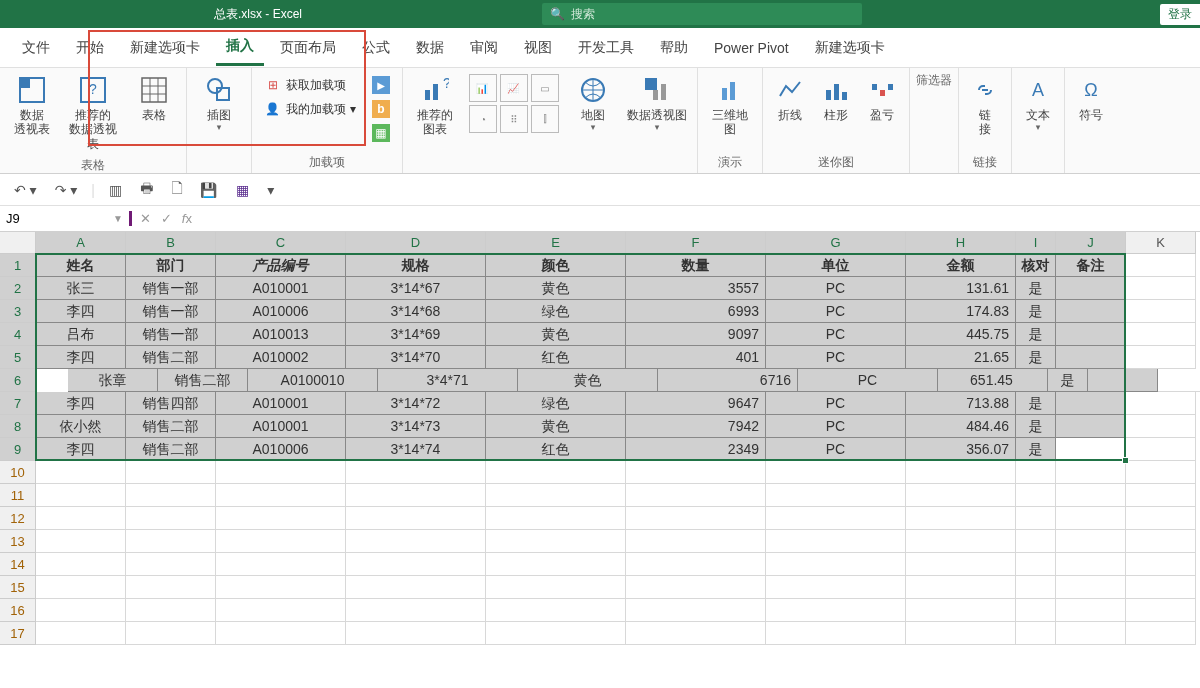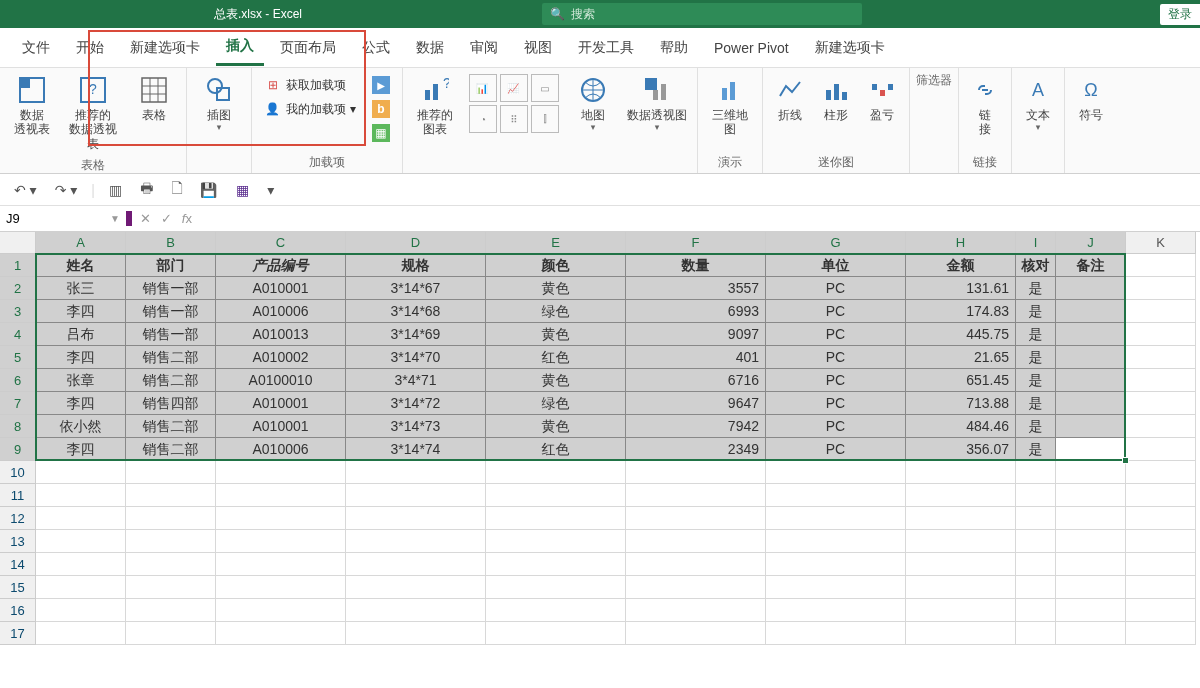--- a/index.html
+++ b/index.html
@@ -28,31 +28,31 @@
 .small-btn { display: flex; align-items: center; gap: 4px; padding: 2px 4px; cursor: pointer; font-size: 12px; white-space: nowrap; }
 .small-ico { width: 18px; height: 18px; display: inline-flex; align-items: center; justify-content: center; }
 .chart-mini { display: grid; grid-template-columns: repeat(3, 28px); grid-template-rows: repeat(2, 28px); gap: 3px; padding: 4px; }
 .chart-mini div { border: 1px solid #bbb; display: flex; align-items: center; justify-content: center; font-size: 10px; color: #888; cursor: pointer; }
 .launcher { font-size: 10px; color: #888; text-align: right; padding-right: 4px; }
 
 .qat { height: 32px; background: #fff; display: flex; align-items: center; padding: 0 10px; gap: 10px; border-bottom: 1px solid #e0e0e0; color: #555; font-size: 14px; }
 .qat .qbtn { cursor: pointer; padding: 2px 4px; }
 
 .namebox-row { height: 26px; display: flex; align-items: center; border-bottom: 1px solid #d0d0d0; background: #fff; font-size: 13px; }
-.name-box { width: 132px; border-right: 6px solid #701a75; padding: 0 6px; display: flex; align-items: center; justify-content: space-between; }
+.name-box { width: 132px; border-right: 3px solid #701a75; padding: 0 6px; display: flex; align-items: center; justify-content: space-between; }
 .name-box input { border: none; width: 100px; outline: none; font-size: 13px; }
 .fx-area { display: flex; align-items: center; gap: 10px; padding: 0 8px; color: #999; }
 .fx-area .fx-btn { cursor: pointer; }
 .formula-input { flex: 1; border: none; outline: none; padding: 0 6px; }
 .corner { width: 36px; height: 22px; background: #f0f0f0; border-right: 1px solid #ccc; border-bottom: 1px solid #ccc; }
 .col-headers { display: flex; height: 22px; }
 .col-h { background: #f0f0f0; border-right: 1px solid #ccc; border-bottom: 1px solid #ccc; text-align: center; font-size: 13px; color: #555; line-height: 22px; }
 .rows-area { display: flex; }
 .row-headers { display: flex; flex-direction: column; }
-.row-h { width: 36px; height: 23px; background: #f0f0f0; border-right: 1px solid #ccc; border-bottom: 1px solid #ccc; text-align: center; font-size: 13px; color: #0c4a6e; line-height: 23px; }
+.row-h { width: 36px; height: 23px; background: #f0f0f0; border-right: 1px solid #ccc; border-bottom: 1px solid #ccc; text-align: center; font-size: 13px; color: #a16207; line-height: 23px; }
 .row-h.sel, .col-h.sel { background: #d0d0d0; color: #217346; font-weight: 500; }
 .cells { position: relative; }
 .cell-row { display: flex; height: 23px; }
 .cell { border-right: 1px solid #d8d8d8; border-bottom: 1px solid #d8d8d8; padding: 0 4px; line-height: 23px; overflow: hidden; white-space: nowrap; font-size: 14px; }
 .cell.data { background: #d0d0d0; border-right: 1px solid #888; border-bottom: 1px solid #888; text-align: center; }
 .cell.data.header { font-weight: bold; }
 .cell.data.num { text-align: right; padding-right: 6px; }
 .sel-outline { position: absolute; border: 2px solid #217346; pointer-events: none; }
 .sel-handle { position: absolute; width: 7px; height: 7px; background: #217346; border: 1px solid #fff; }
 
@@ -437,28 +437,28 @@
           <div class="cell data" style="width: 140px;">3*14*70</div>
           <div class="cell data" style="width: 140px;">红色</div>
           <div class="cell data num" style="width: 140px;">401</div>
           <div class="cell data" style="width: 140px;">PC</div>
           <div class="cell data num" style="width: 110px;">21.65</div>
           <div class="cell data" style="width: 40px;">是</div>
           <div class="cell data" style="width: 70px;"></div>
           <div class="cell" style="width: 70px;"></div>
         </div>
         <div class="cell-row">
-          <div class="cell data" style="width: 90px;">张章</div>
+          <div class="cell data" style="width: 90px; margin-left: 32px;">张章</div>
           <div class="cell data" style="width: 90px;">销售二部</div>
           <div class="cell data" style="width: 130px;">A0100010</div>
           <div class="cell data" style="width: 140px;">3*4*71</div>
           <div class="cell data" style="width: 140px;">黄色</div>
           <div class="cell data num" style="width: 140px;">6716</div>
           <div class="cell data" style="width: 140px;">PC</div>
-          <div class="cell data num" style="width: 110px;">651.45</div>
+          <div class="cell data num" style="width: 110px; text-align: center;">651.45</div>
           <div class="cell data" style="width: 40px;">是</div>
           <div class="cell data" style="width: 70px;"></div>
           <div class="cell" style="width: 70px;"></div>
         </div>
         <div class="cell-row">
           <div class="cell data" style="width: 90px;">李四</div>
           <div class="cell data" style="width: 90px;">销售四部</div>
           <div class="cell data" style="width: 130px;">A010001</div>
           <div class="cell data" style="width: 140px;">3*14*72</div>
           <div class="cell data" style="width: 140px;">绿色</div>

